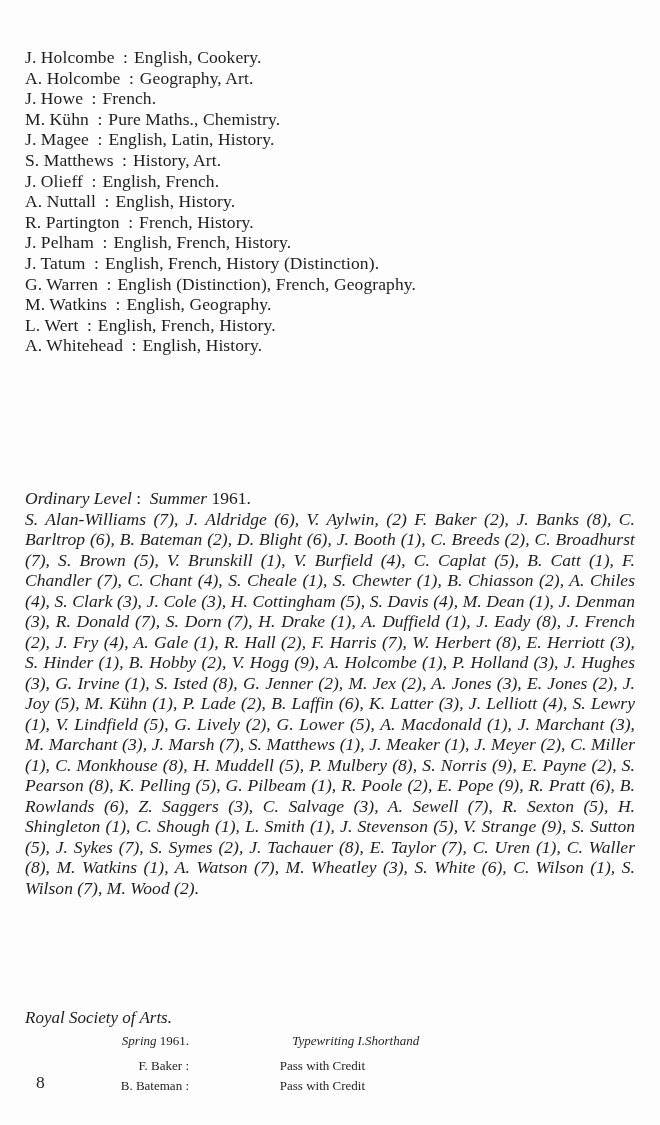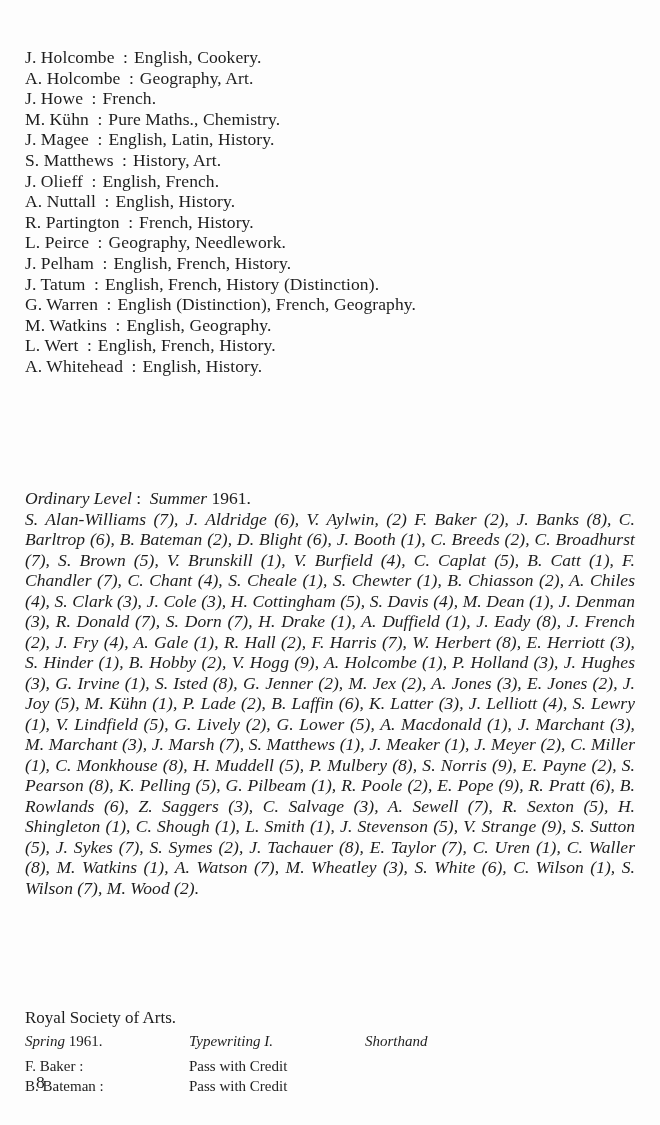--- a/index.html
+++ b/index.html
@@ -52,28 +52,30 @@
       letter-spacing: 0.05px;
       font-style: italic;
     }
     .rsa {
       position: absolute;
       top: 960px;
       left: 0;
       width: 610px;
     }
     .rsa-title {
+      font-style: italic;
       font-size: 17px;
       line-height: 22px;
       margin-bottom: 2px;
     }
     .rsa-row {
       display: flex;
-      font-size: 15px;
+      font-size: 13px;
       line-height: 20px;
+      text-align: right;
     }
     .rsa-row .c1 { width: 164px; }
     .rsa-row .c2 { width: 176px; }
     .rsa-row .c3 { }
     .rsa-head { margin-bottom: 5px; }
     .rsa-head .c1 i, .rsa-head .c2, .rsa-head .c3 { font-style: italic; }
     .page-number {
       position: absolute;
       top: 1072px;
       left: 36px;
@@ -88,21 +90,20 @@
   <ul class="list">
     <li><span>J. Holcombe</span> <span class="sep">:</span><span>English, Cookery.</span></li>
     <li><span>A. Holcombe</span> <span class="sep">:</span><span>Geography, Art.</span></li>
     <li><span>J. Howe</span> <span class="sep">:</span><span>French.</span></li>
     <li><span>M. Kühn</span> <span class="sep">:</span><span>Pure Maths., Chemistry.</span></li>
     <li><span>J. Magee</span> <span class="sep">:</span><span>English, Latin, History.</span></li>
     <li><span>S. Matthews</span> <span class="sep">:</span><span>History, Art.</span></li>
     <li><span>J. Olieff</span> <span class="sep">:</span><span>English, French.</span></li>
     <li><span>A. Nuttall</span> <span class="sep">:</span><span>English, History.</span></li>
     <li><span>R. Partington</span> <span class="sep">:</span><span>French, History.</span></li>
-    <li><span>L. Peirce</span> <span class="sep">:</span><span>Geography, Needlework.</span></li>
     <li><span>J. Pelham</span> <span class="sep">:</span><span>English, French, History.</span></li>
     <li><span>J. Tatum</span> <span class="sep">:</span><span>English, French, History (Distinction).</span></li>
     <li><span>G. Warren</span> <span class="sep">:</span><span>English (Distinction), French, Geography.</span></li>
     <li><span>M. Watkins</span> <span class="sep">:</span><span>English, Geography.</span></li>
     <li><span>L. Wert</span> <span class="sep">:</span><span>English, French, History.</span></li>
     <li><span>A. Whitehead</span> <span class="sep">:</span><span>English, History.</span></li>
   </ul>
 
   <section class="olevel">
     <div class="olevel-heading"><i>Ordinary Level</i> <span>:</span>&nbsp; <i>Summer</i> <span>1961.</span></div>

